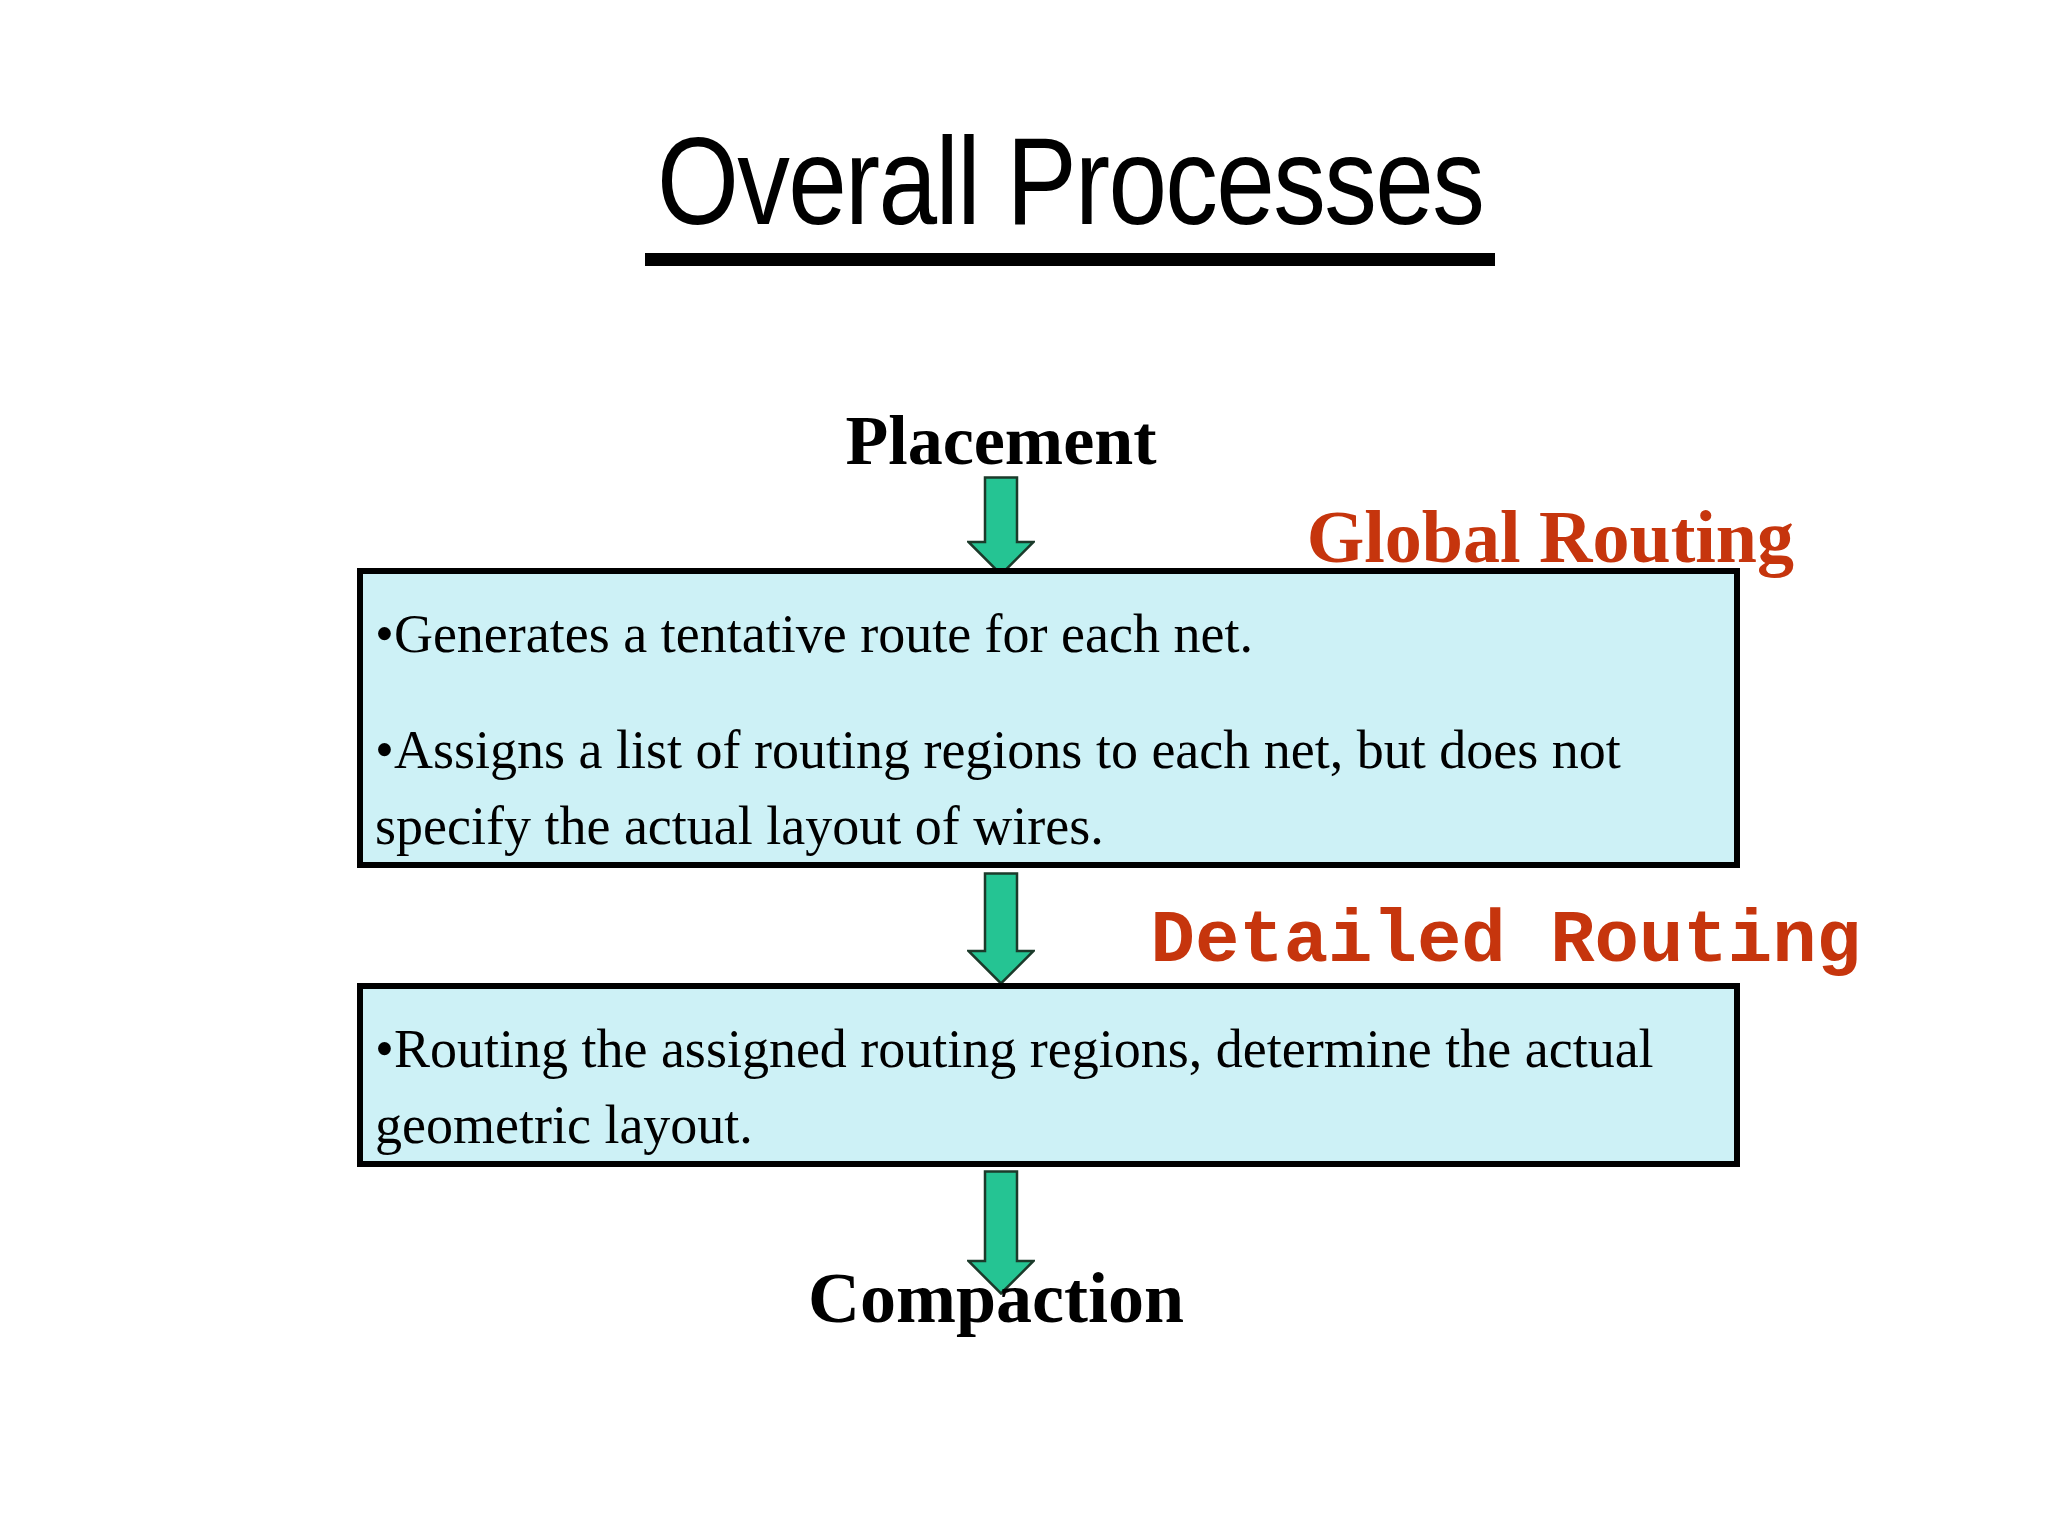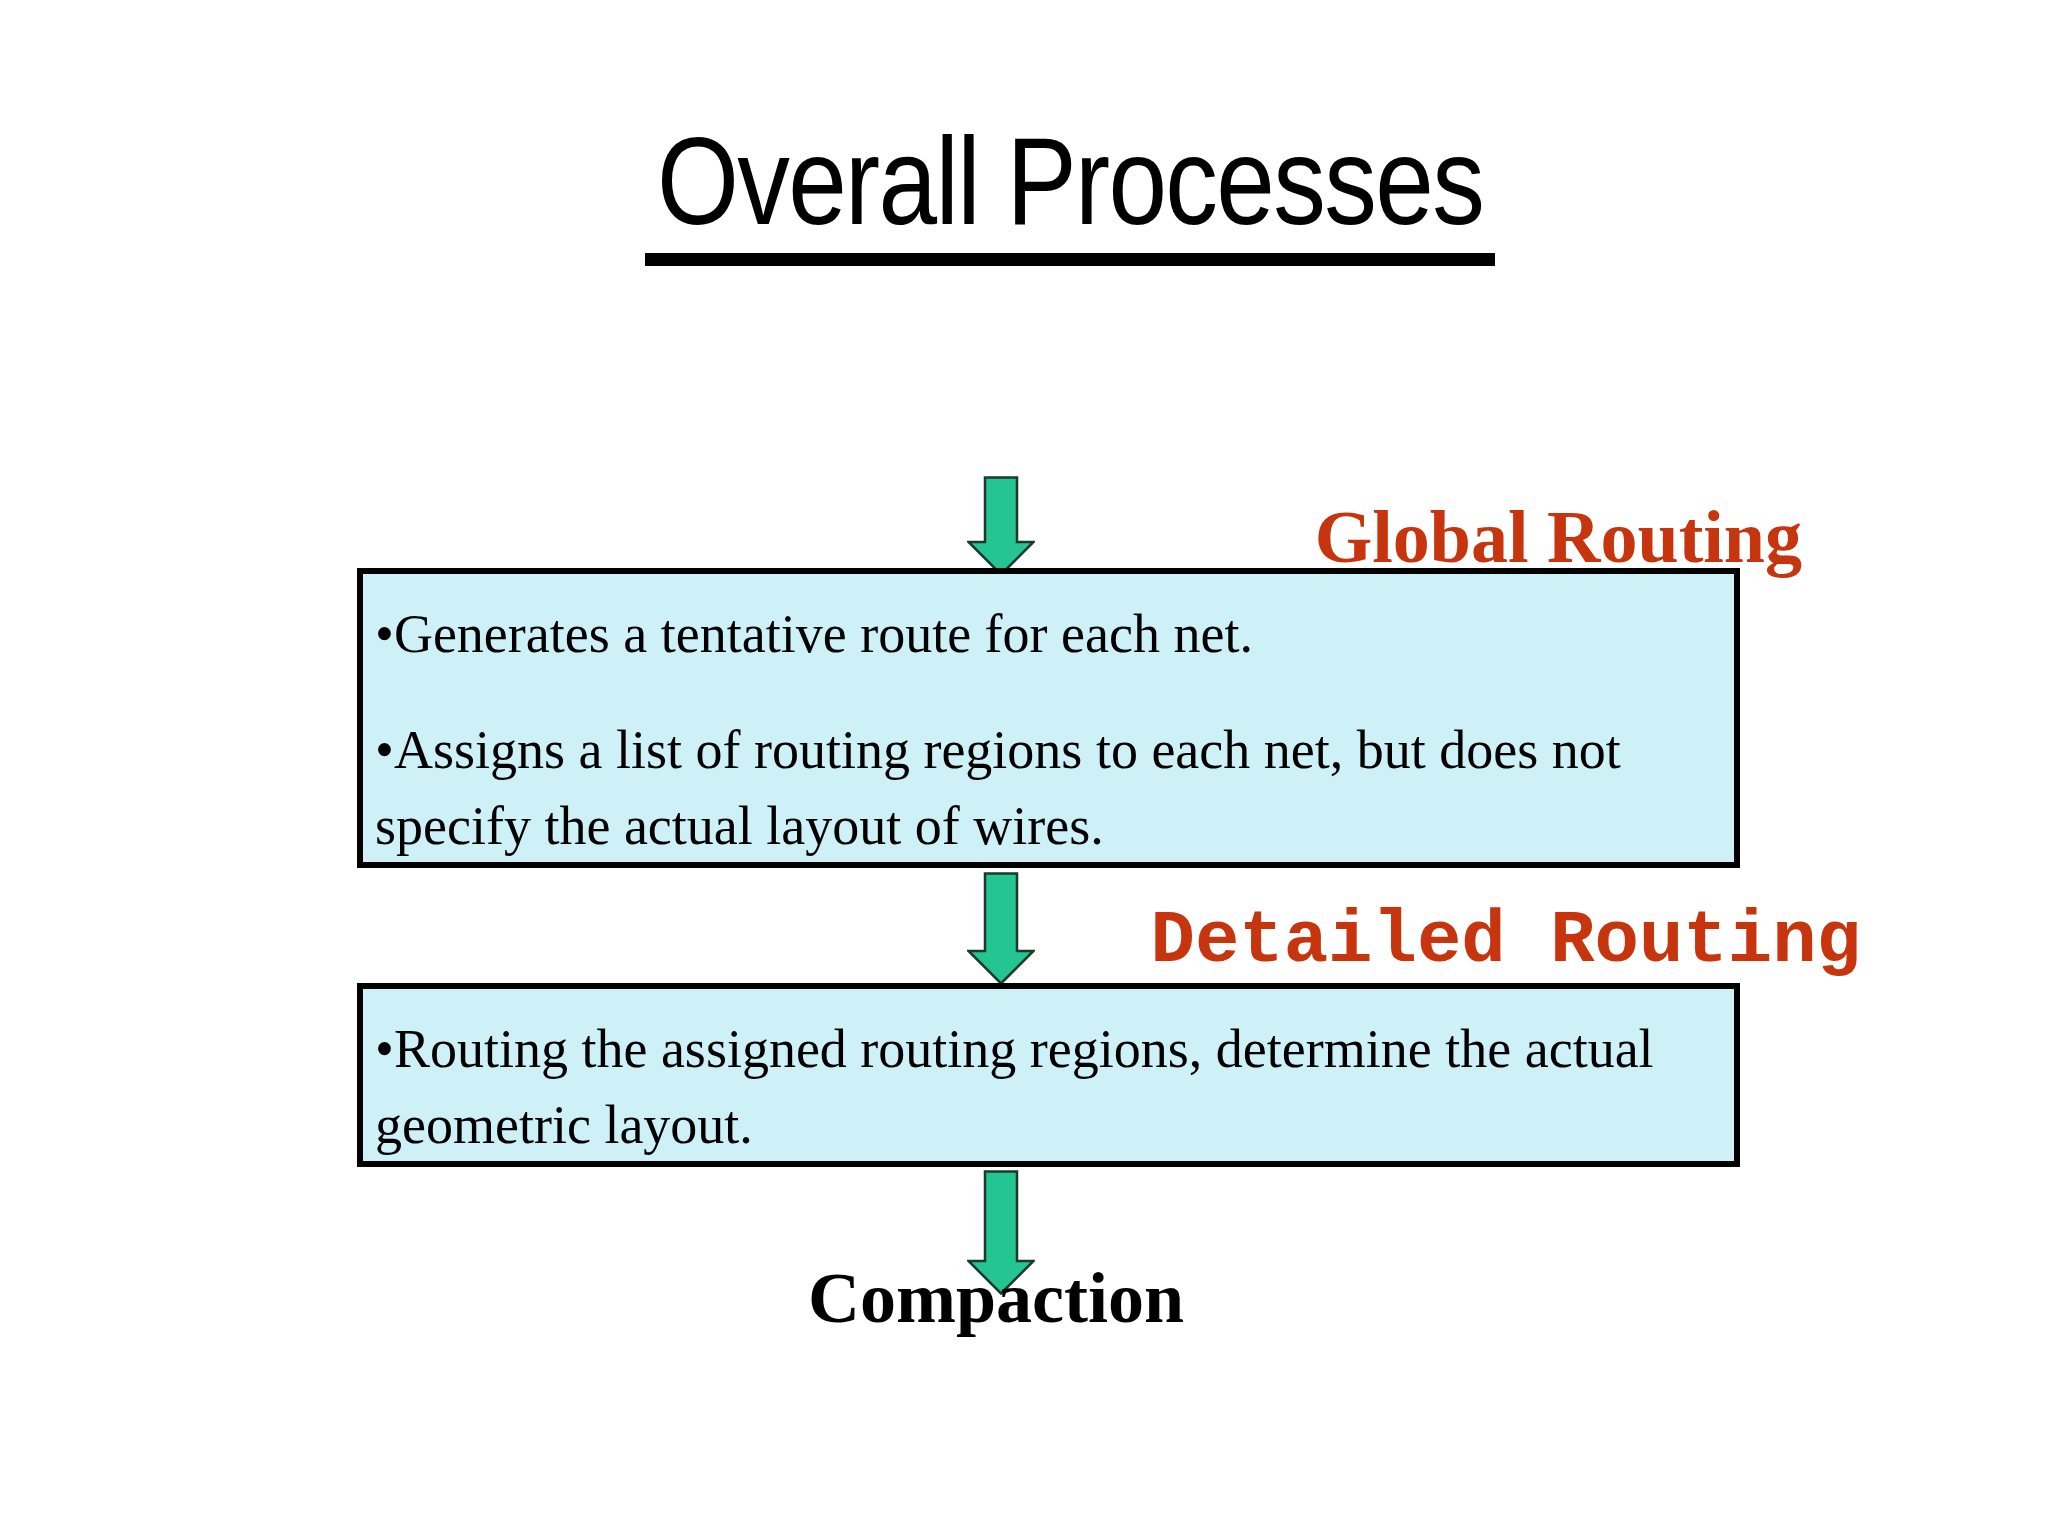--- a/index.html
+++ b/index.html
@@ -51,21 +51,21 @@
 
   
   .stage-label {
     position: absolute;
     font-weight: bold;
     font-size: 74px;
     line-height: 1;
     color: var(--label-red, #c6350d);
     white-space: nowrap;
   }
-  .stage-label.global   { right: 292px; top: 500px; text-align: center; }
+  .stage-label.global   { right: 300px; top: 500px; text-align: center; }
   .stage-label.detailed { right: 233px; top: 904px; font-family: Liberation Mono, monospace; }
 
   
   .box {
     position: absolute;
     left: 311px;
     width: 1383px;
     box-sizing: border-box;
     background: var(--box-fill, #cdf1f6);
     border: 6px solid var(--box-border, #000);
@@ -100,20 +100,21 @@
 </style>
 </head>
 <body>
 
 <div class="slide">
 
   <div class="title-wrap">
     <span class="title-text">Overall Processes</span>
   </div>
 
+  <div class="node-label placement">Placement</div>
 
   <svg class="arrow a1" width="68" height="100" viewBox="0 0 68 100">
     <polygon points="18,1.5 50,1.5 50,66 66.5,66 34,98.5 1.5,66 18,66"></polygon>
   </svg>
 
   <div class="stage-label global">Global Routing</div>
 
   <div class="box box1">
     <p class="bullet">Generates a tentative route for each net.</p>
     <p class="bullet">Assigns a list of routing regions to each net, but does not specify the actual layout of wires.</p>

